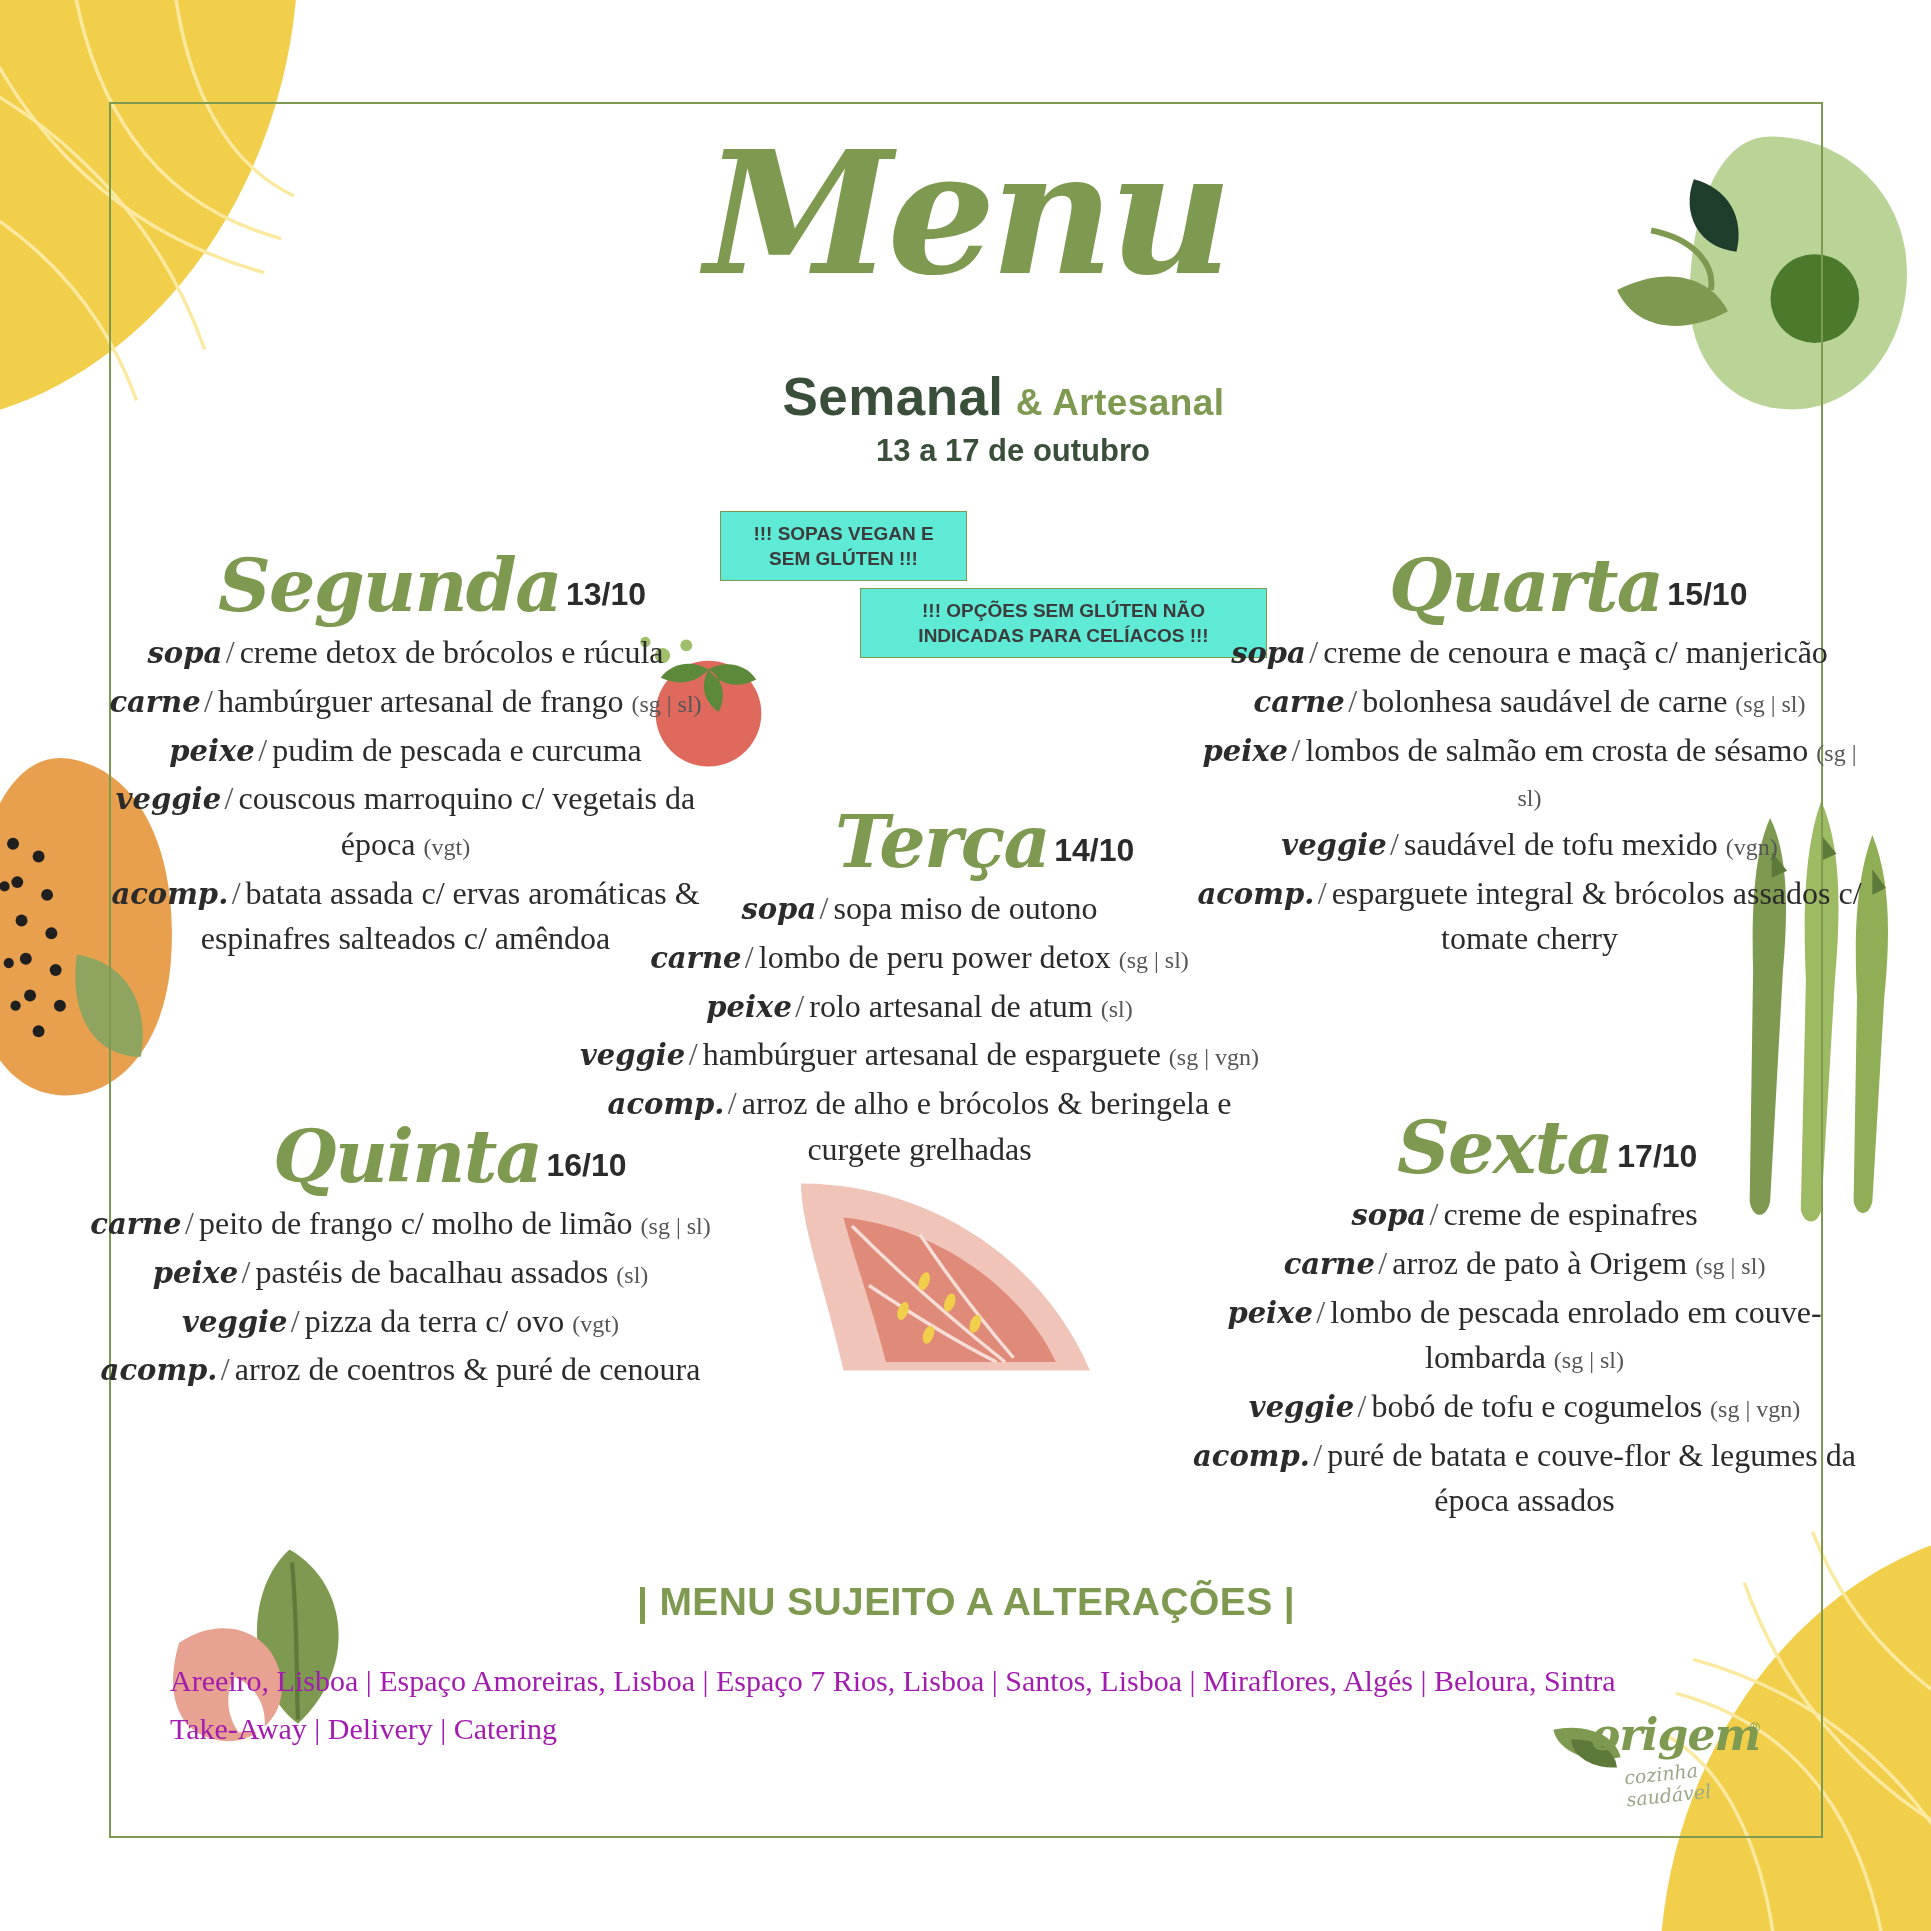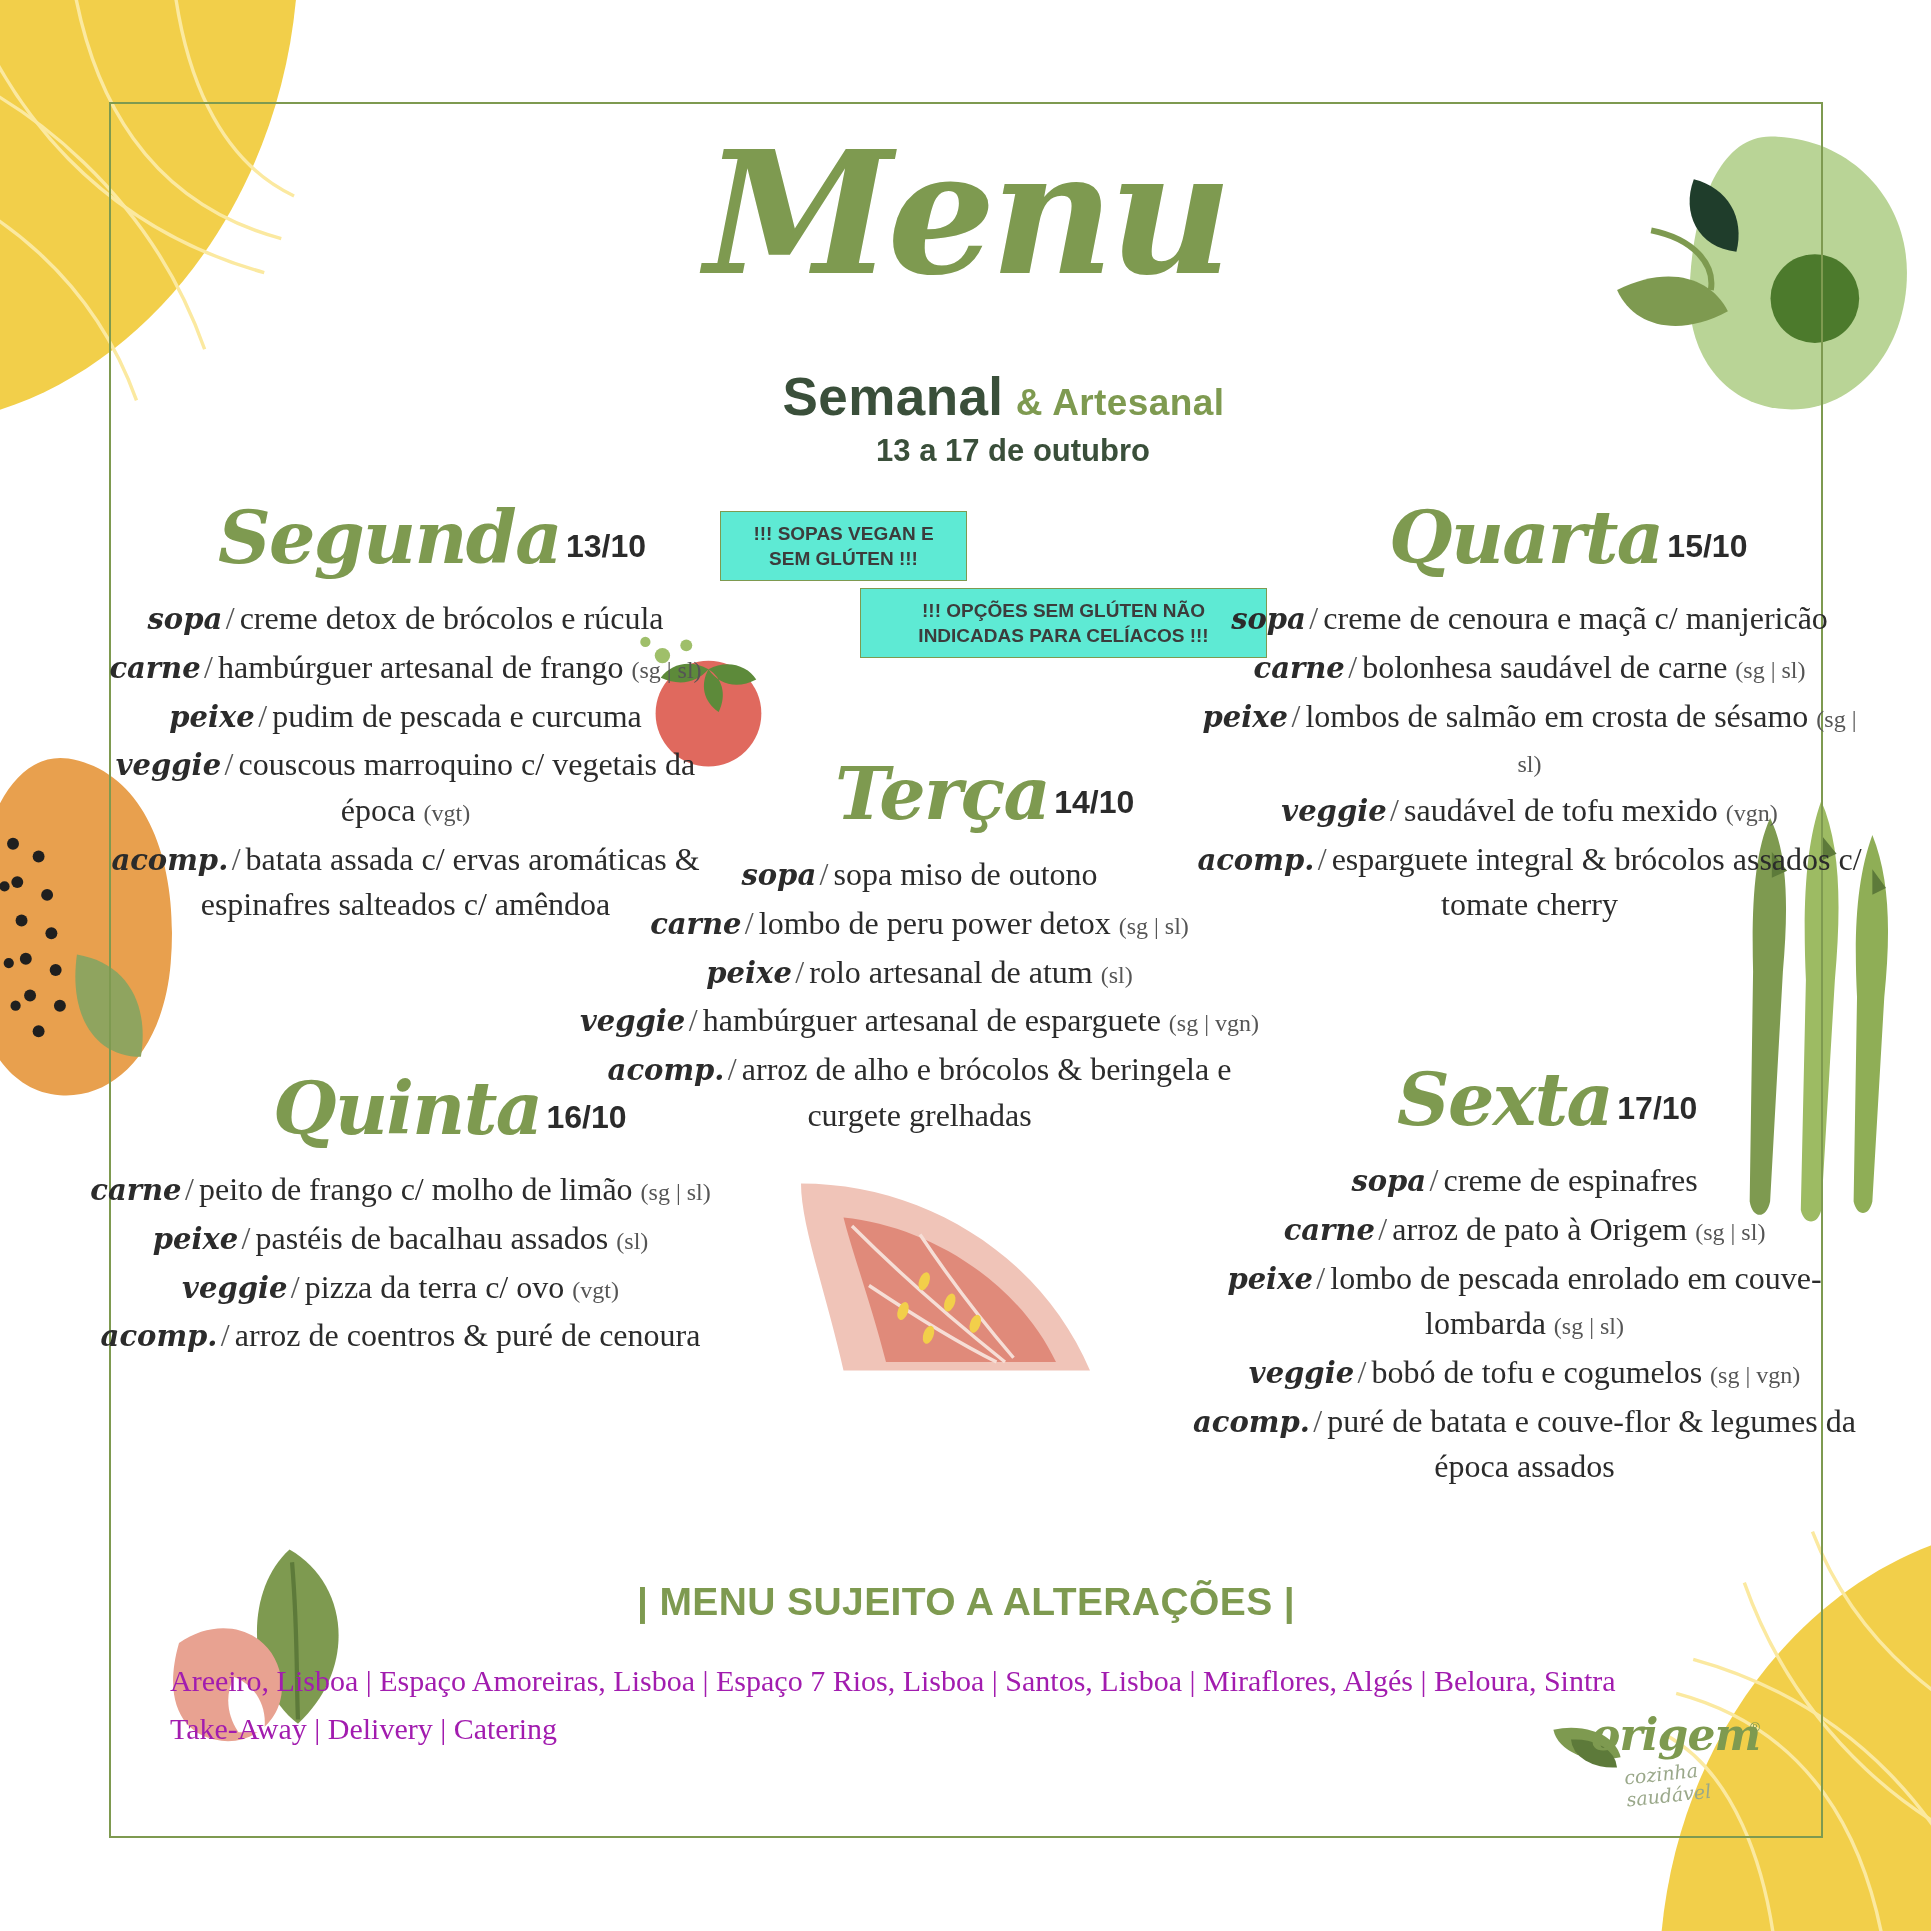--- a/index.html
+++ b/index.html
@@ -110,39 +110,40 @@
     white-space: pre-line;
   }
   .notice-1 { left: 720px; top: 511px; width: 247px; }
   .notice-2 { left: 860px; top: 588px; width: 407px; }
 
   
   .day { position: absolute; }
   .day-head {
     position: relative;
     white-space: nowrap;
+    margin-top: 48px;
   }
   .day-name {
     font-family: "DejaVu Serif", serif;
     font-style: italic;
     font-weight: bold;
     font-size: 73px;
     color: #7e9a50;
     letter-spacing: -1.7px;
   }
   .day-date {
     font-family: "Liberation Sans", sans-serif;
     font-weight: bold;
     font-size: 32px;
     color: #2b2b2b;
     vertical-align: super;
     margin-left: 5.1px;
   }
 
-  .items { margin-top: 16px; }
+  .items { margin-top: 2px; }
   .item {
     font-family: "Liberation Serif", serif;
     font-size: 32px;
     color: #2b2b2b;
     line-height: 1.42;
     margin-bottom: 3.4px;
   }
   .cat {
     font-family: "DejaVu Serif", serif;
     font-style: italic;

